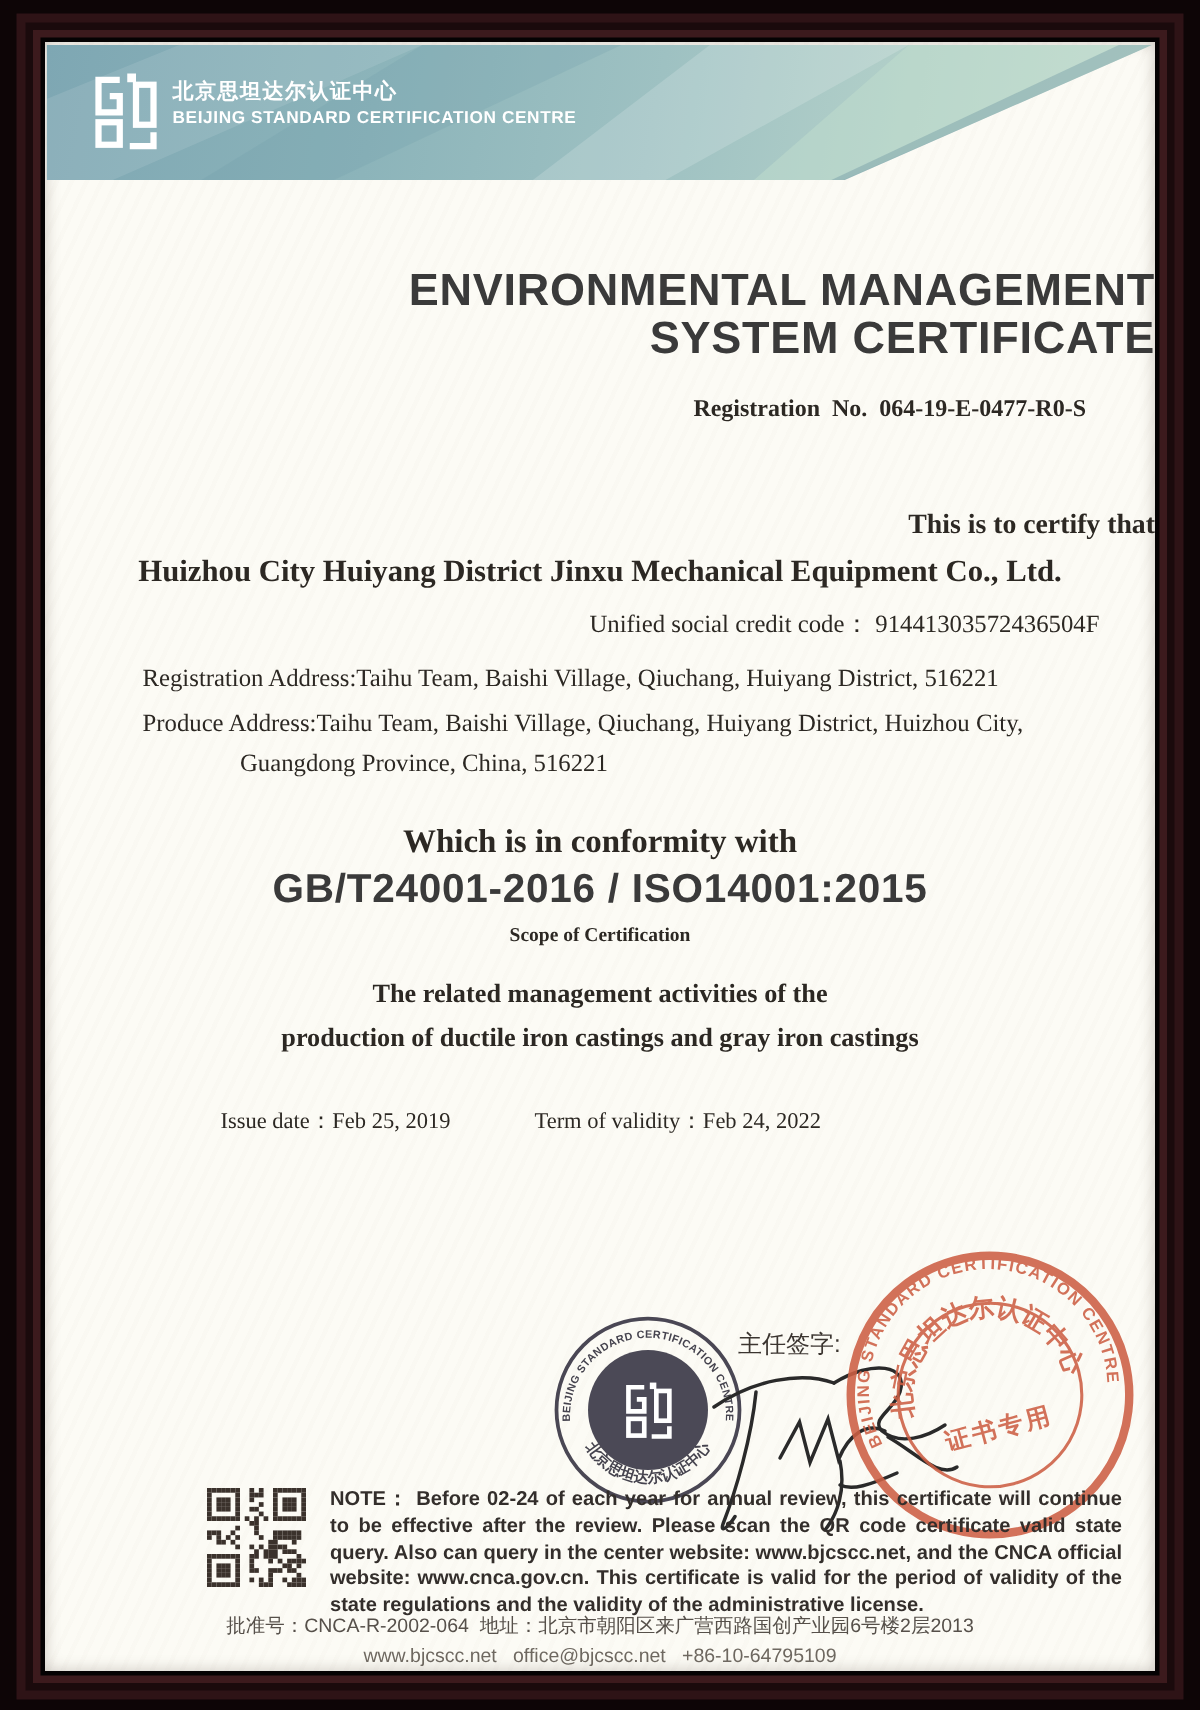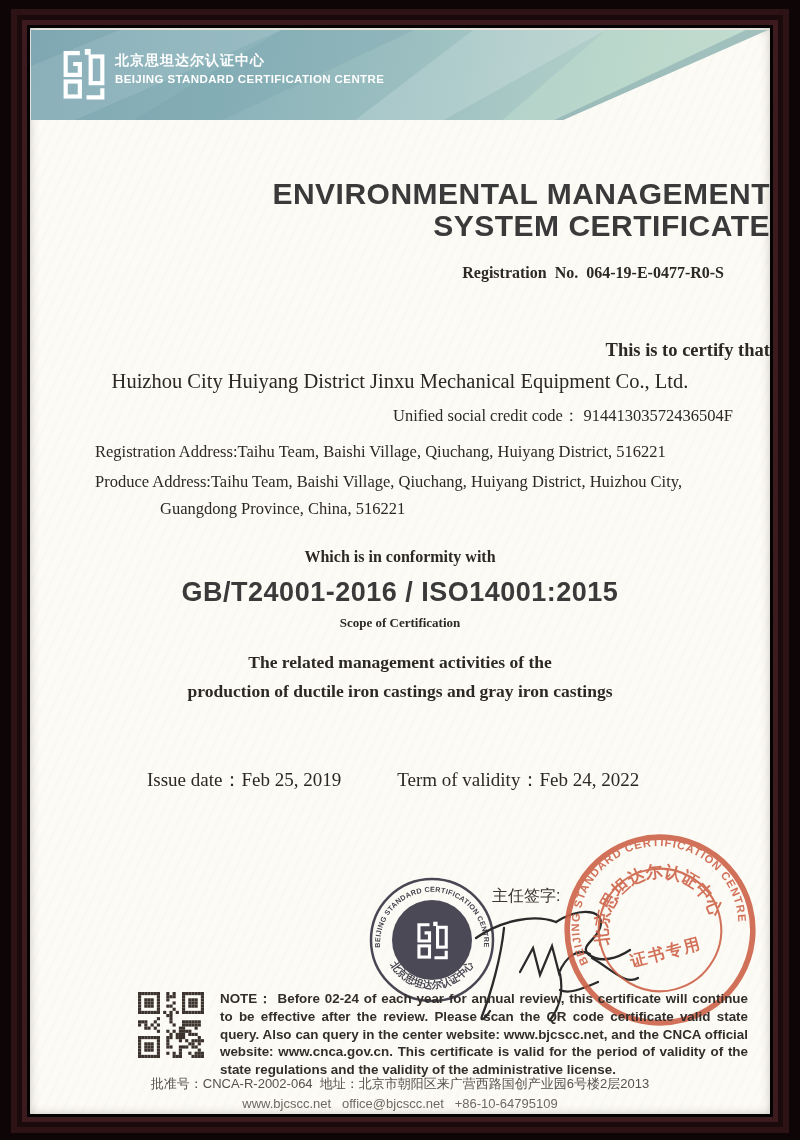--- a/index.html
+++ b/index.html
@@ -42,33 +42,33 @@
   .org{position:absolute;left:84px;top:22px;color:#fff;font-family:"Liberation Sans","DejaVu Sans",sans-serif;}
   .org-cn{font-size:14px;font-weight:700;letter-spacing:1px;}
   .org-en{font-size:11.5px;font-weight:700;letter-spacing:.4px;margin-top:3px;white-space:nowrap;}
   
   .abs{position:absolute;}
   .center{left:0;right:0;text-align:center;}
   .title{top:150px;font-family:"Liberation Sans","DejaVu Sans",sans-serif;font-weight:700;
          font-size:30px;line-height:1.08;color:#3a3a3a;letter-spacing:.5px;text-align:right;}
   .regno{top:236px;right:46px;font-weight:700;font-size:16px;color:#2c2823;white-space:pre;}
   .certify-intro{top:312px;font-weight:700;font-size:18.5px;color:#2c2823;text-align:right;}
-  .company{top:342px;font-weight:400;font-size:20.5px;color:#2c2823;}
+  .company{top:342px;font-weight:700;font-size:20.5px;color:#2c2823;}
   .credit{top:377px;right:37px;font-size:16.5px;color:#2c2823;}
   .addr{font-size:16.5px;color:#2c2823;}
   .addr1{top:414px;left:65px;}
   .addr2{top:444px;left:65px;}
   .addr3{top:471px;left:130px;}
-  .conform-intro{top:520px;font-weight:700;font-size:16px;color:#2c2823;}
+  .conform-intro{top:520px;font-weight:700;font-size:22px;color:#2c2823;}
   .standard{top:549px;font-family:"Liberation Sans","DejaVu Sans",sans-serif;font-weight:700;
             font-size:27px;color:#3a3a3a;letter-spacing:.5px;}
   .scope-h{top:587px;font-weight:700;font-size:13px;color:#2c2823;}
   .scope1{top:624px;font-weight:700;font-size:17.5px;color:#2c2823;}
   .scope2{top:653px;font-weight:700;font-size:17.5px;color:#2c2823;}
-  .dates{top:739px;left:117px;font-size:19px;color:#2c2823;white-space:pre;text-align:right;}
+  .dates{top:710px;left:117px;font-size:15px;color:#2c2823;white-space:pre;text-align:right;}
   .dates .gap{display:inline-block;width:56px;}
   .sig-label{top:858px;left:462px;font-family:"Liberation Sans","DejaVu Sans",sans-serif;
              font-weight:400;font-size:16px;color:#3b3530;}
   
   .note{top:962px;left:190px;width:528px;text-align:justify;
         font-family:"Liberation Sans","DejaVu Sans",sans-serif;
         font-weight:700;font-size:13.4px;line-height:1.33;color:#332e2b;}
   .footer1{top:1047px;font-family:"Liberation Sans","DejaVu Sans",sans-serif;
            font-size:13px;color:#56504a;white-space:pre;}
   .footer2{top:1068px;font-family:Liberation Sans, sans-serif;

